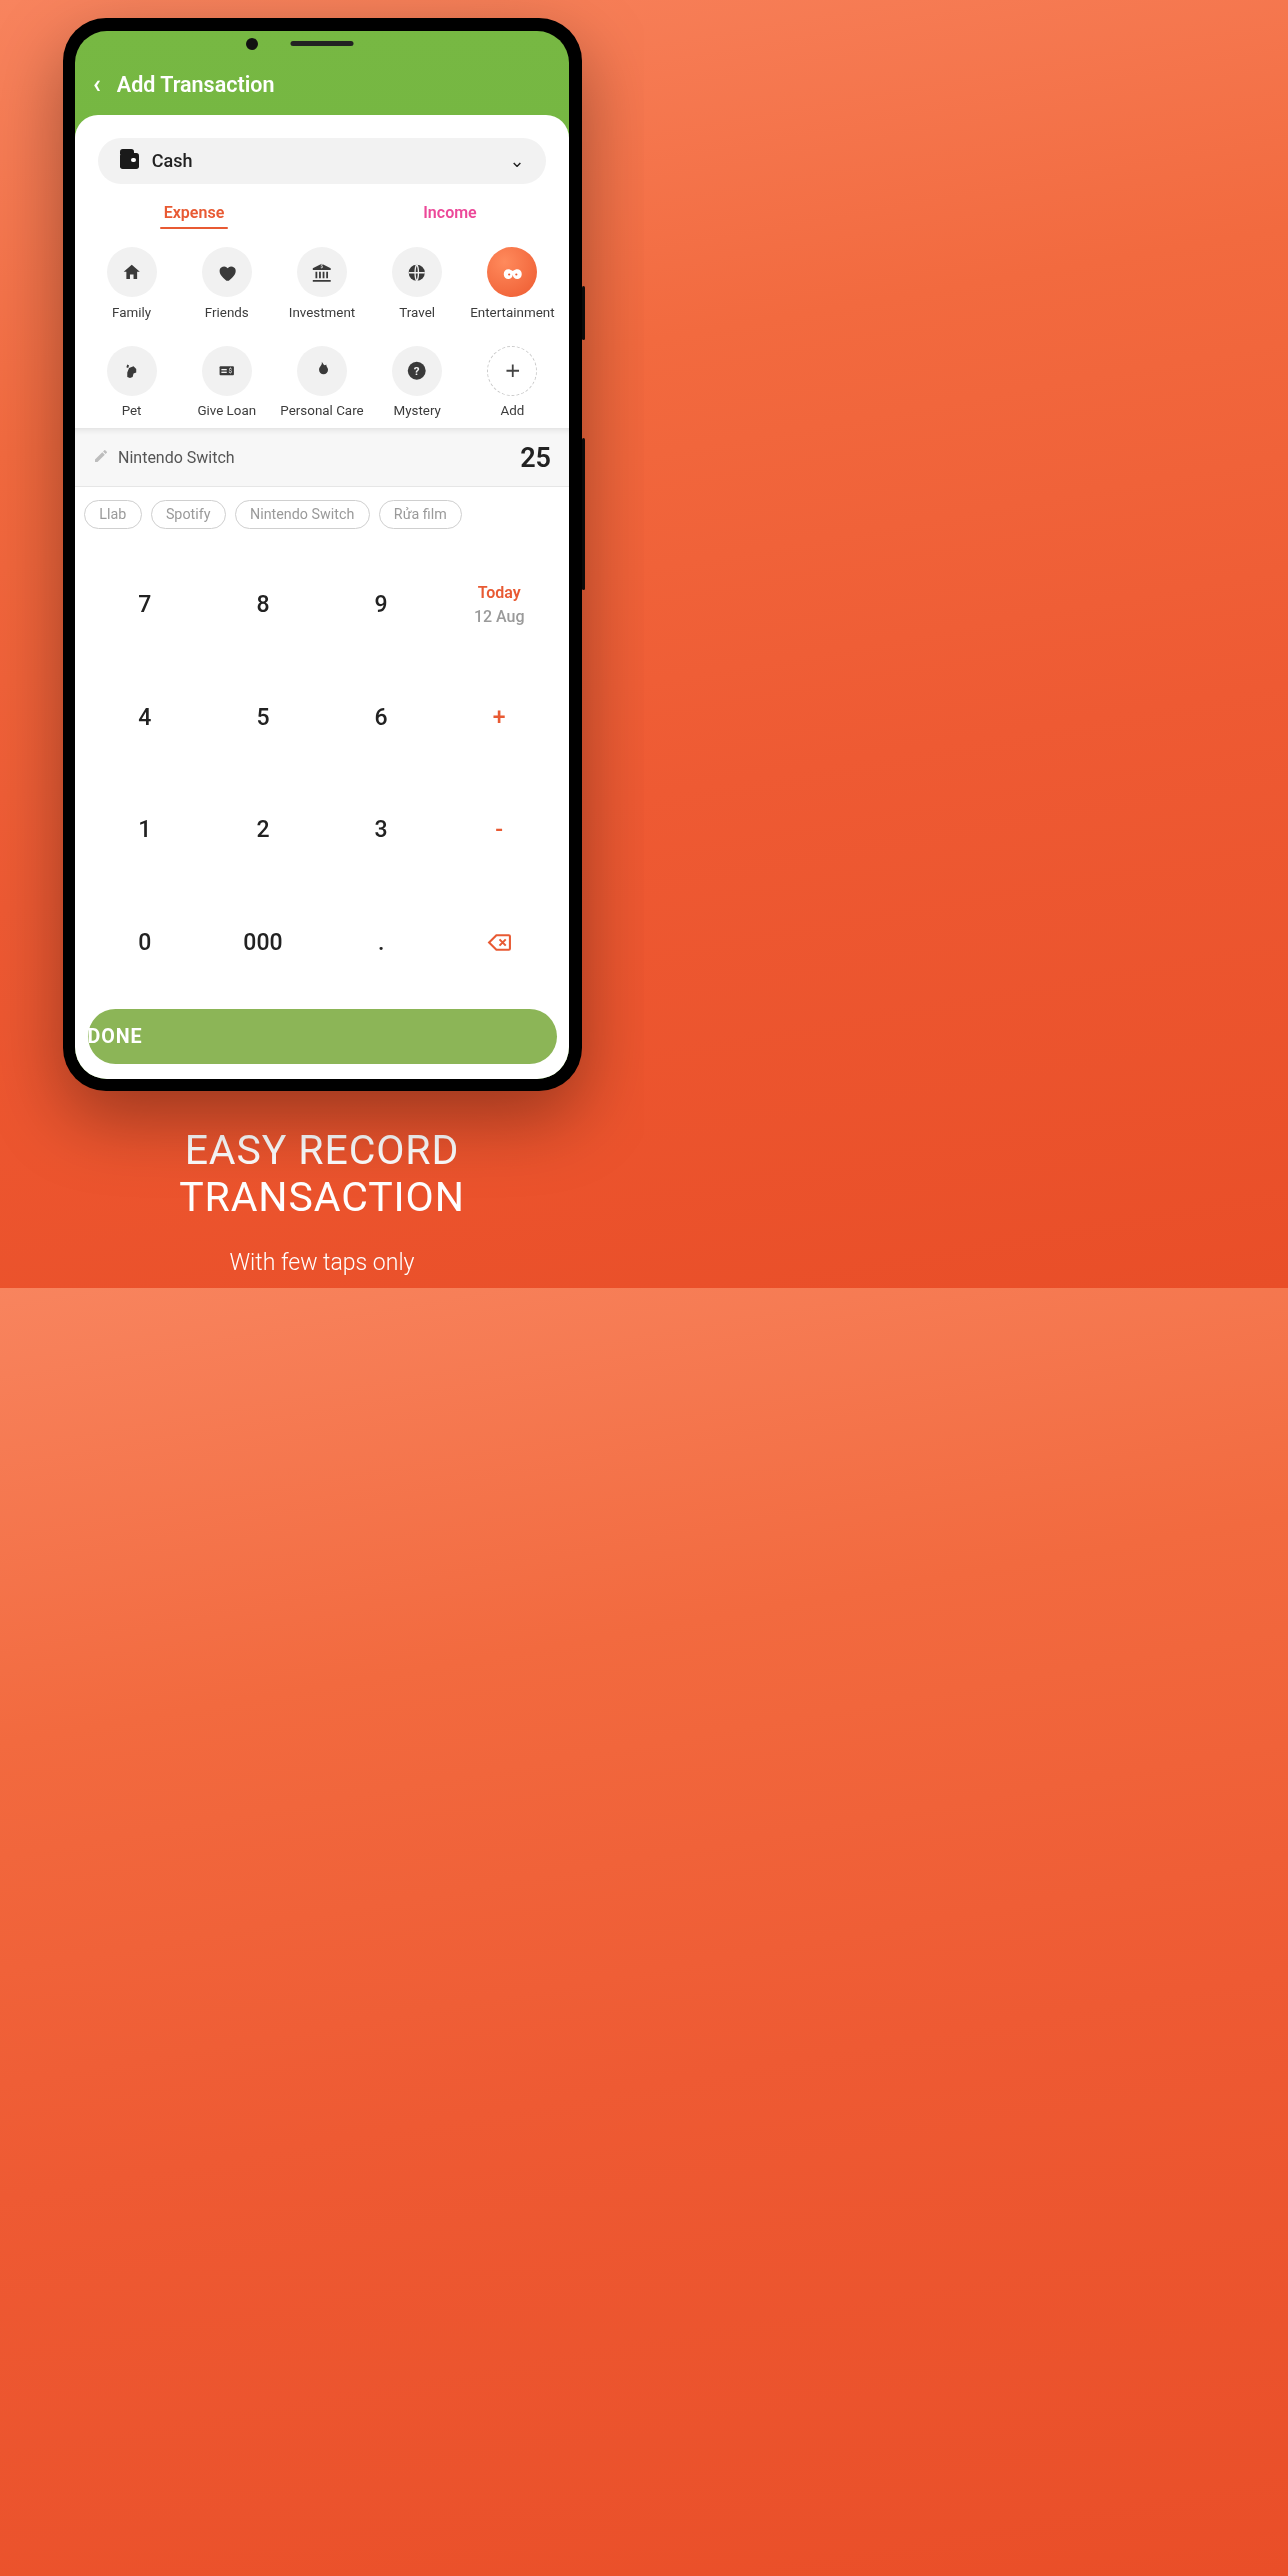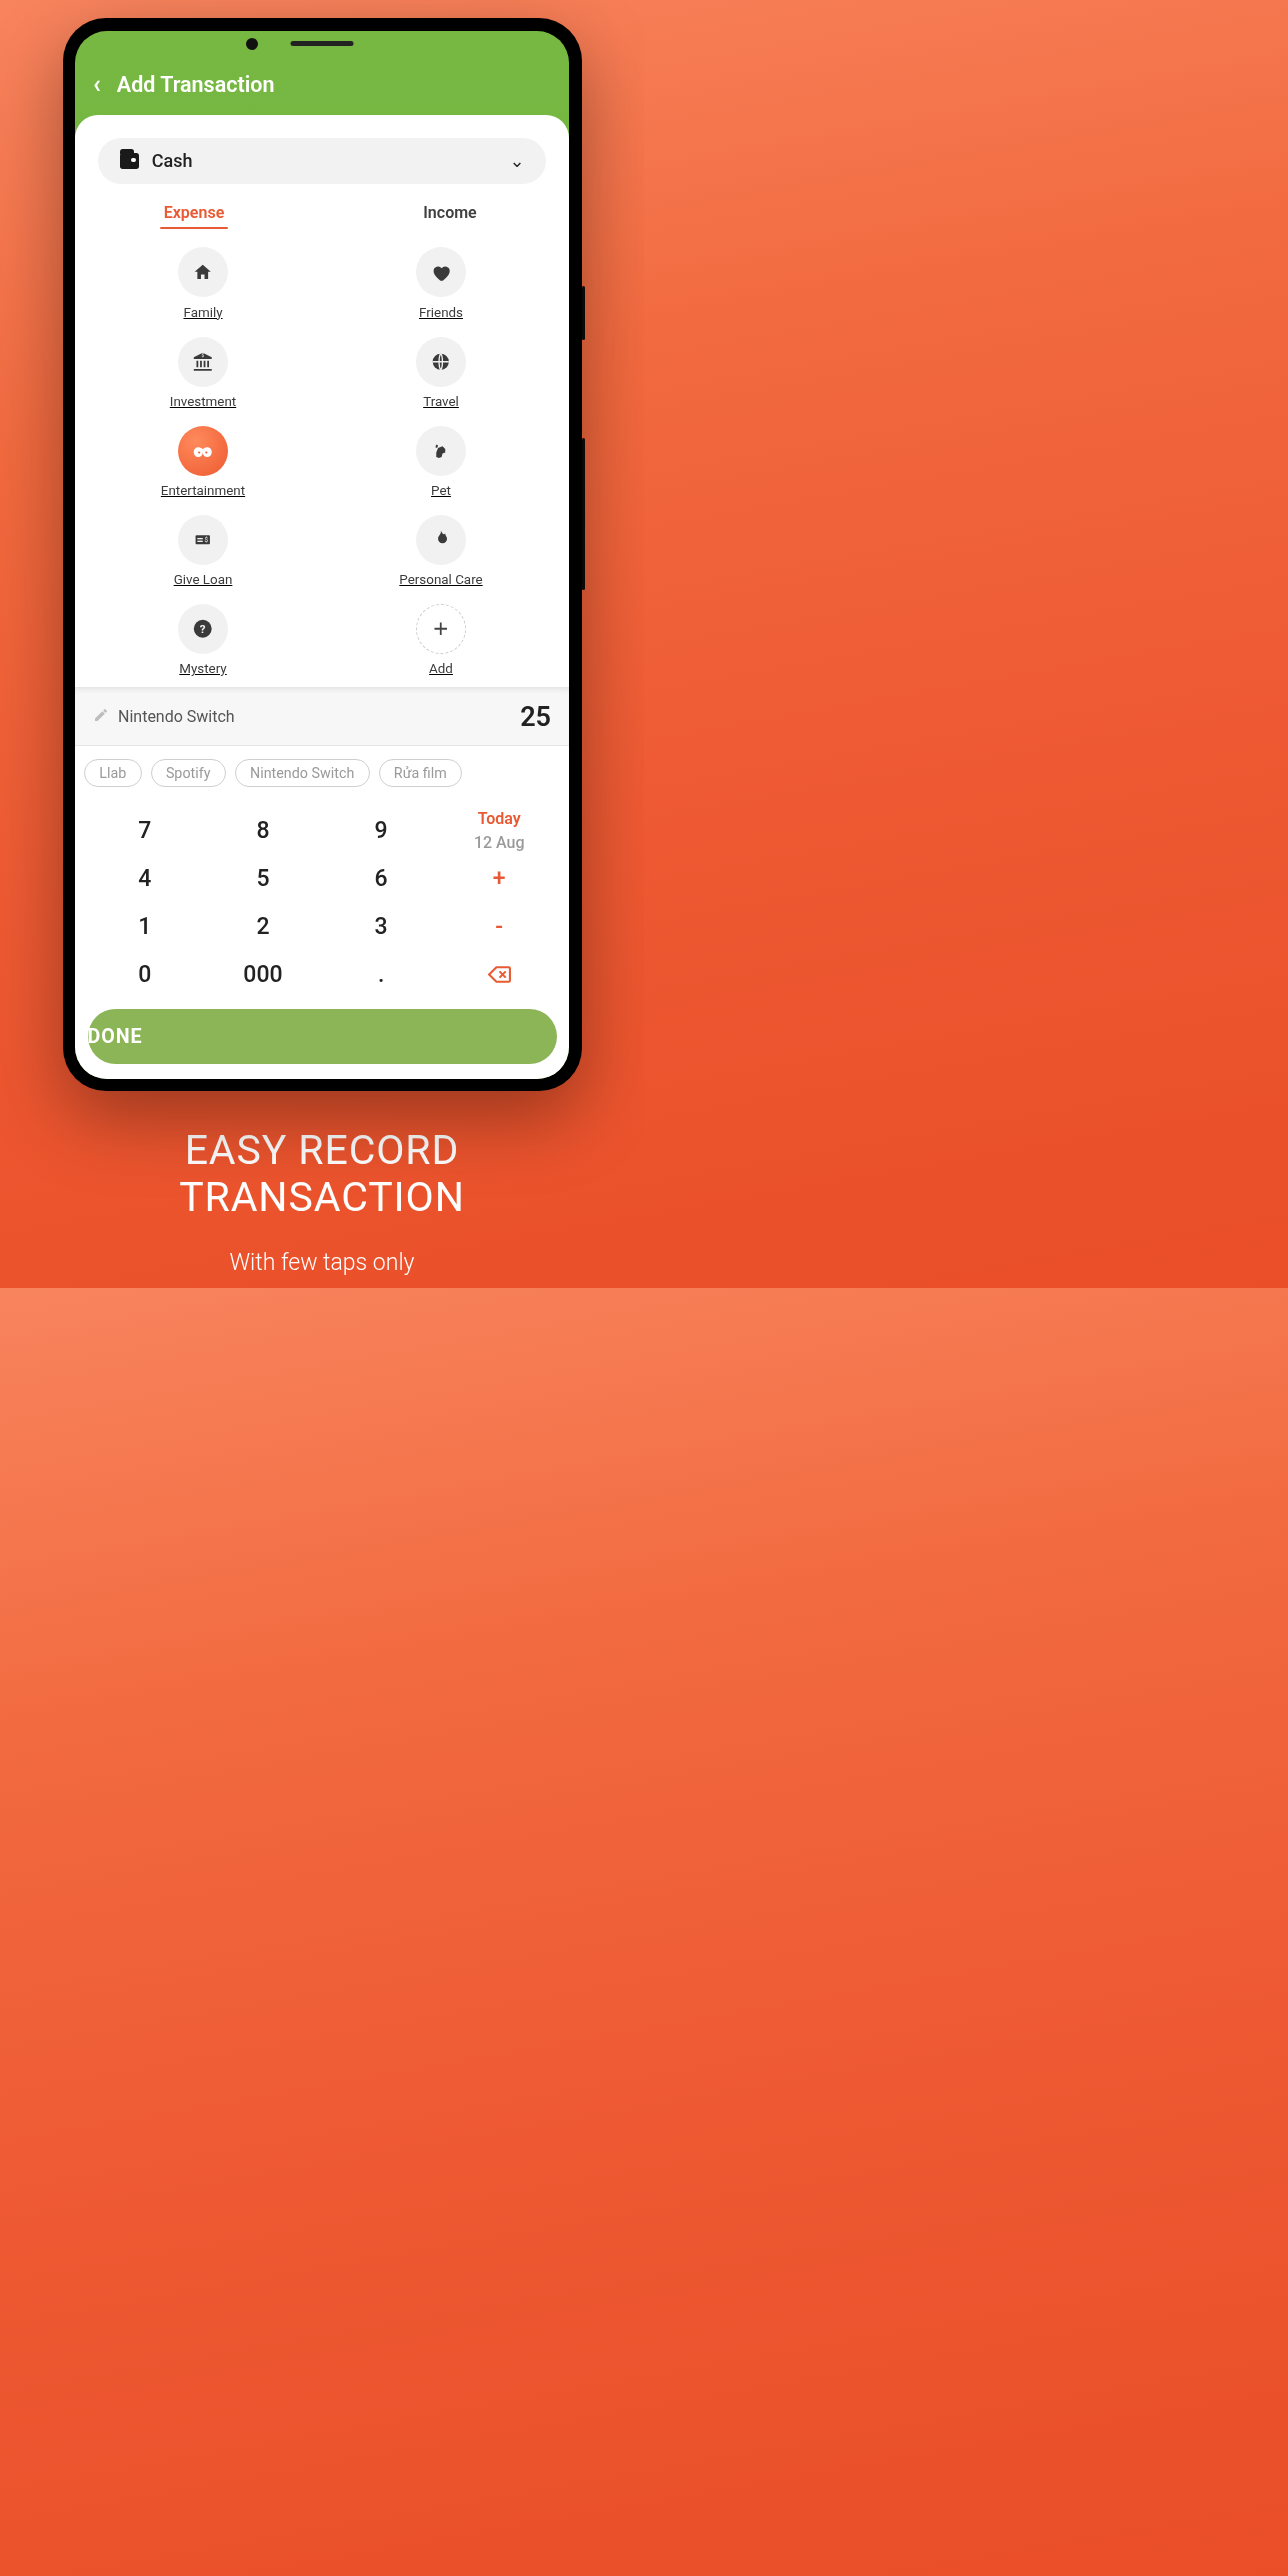--- a/index.html
+++ b/index.html
@@ -66,24 +66,24 @@
     align-items: center;
     gap: 12.5px;
     justify-content: center;
   }
   .wallet-icon { width: 19.7px; height: 16px; background:#1a1a1a; border-radius:2.7px; position:relative; }
   .wallet-icon:before { content:''; position:absolute; top:-3.6px; left:0; right:5.4px; height:5.4px; background:#1a1a1a; border-radius:2.7px 2.7px 0 0; }
   .wallet-icon:after { content:''; position:absolute; right:3.6px; top:5.4px; width:4.5px; height:4.5px; background:#fff; border-radius:50%; }
   .account-name { font-size: 18px; font-weight: 500; flex:1; color:#222; }
   .chevron-down { font-size: 18px; color:#222; }
   .tabs { display:flex; margin-top:19.7px;gap:18px; }
-  .tab { flex:1; text-align:center; font-size:16px; font-weight:600; padding-bottom:7.2px; color:#404040; position:relative; }
+  .tab { flex:1; text-align:center; font-size:16px; font-weight:600; padding-bottom:7.2px; color:#ec4899; position:relative; }
   .tab.active { color:#e85a33; }
   .tab.active:after { content:''; position:absolute; bottom:0; left:50%; transform:translateX(-50%); width:68px; height:2.7px; background:#e85a33; border-radius:1.8px; }
-  .cat-grid { display:grid; grid-template-columns:repeat(2,1fr); gap:17px 0; padding:18px 9px 10.7px;text-decoration:underline; }
+  .cat-grid { display:grid; grid-template-columns:repeat(5,1fr); gap:26px 0; padding:18px 9px 10.7px; }
   .cat { display:flex; flex-direction:column; align-items:center; gap:7.2px; }
   .cat-circle { width:50px; height:50px; border-radius:50%; background:#f1f1f1; display:flex; align-items:center; justify-content:center; color:#3a3a3a; }
   .cat.active .cat-circle { background: radial-gradient(circle at 35% 30%, #ff8a5c, #ed5a30); color:#fff; }
   .cat.dashed .cat-circle { background:#fff; border:1.8px dashed #c9c9c9; }
   .cat-label { font-size:13.4px; color:#3c3c3c; white-space:nowrap; }
   .cat svg { width:21.5px; height:21.5px; }
   .input-row { background:#f7f7f7; border-top:0.9px solid #e6e6e6; border-bottom:0.9px solid #e6e6e6; padding:12.5px 18px; display:flex; align-items:center; gap:9px; box-shadow: inset 0 5.4px 7.2px -5.4px rgba(0,0,0,.12); }
   .pencil { color:#bdbdbd; }
   .note-text { font-size:16px; color:#555; flex:1; }
   .amount { font-size:27px; font-weight:600; color:#222; }

